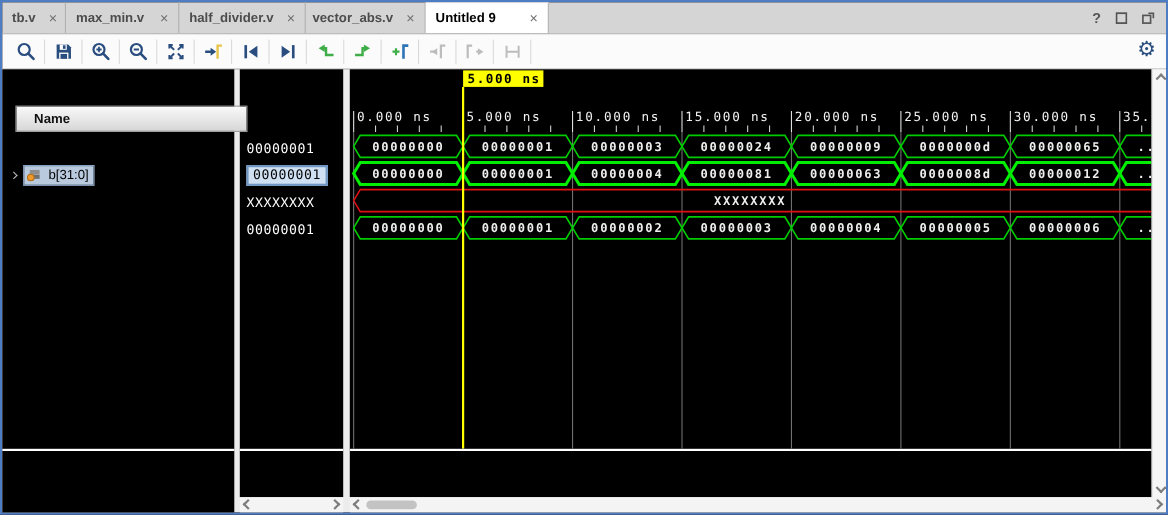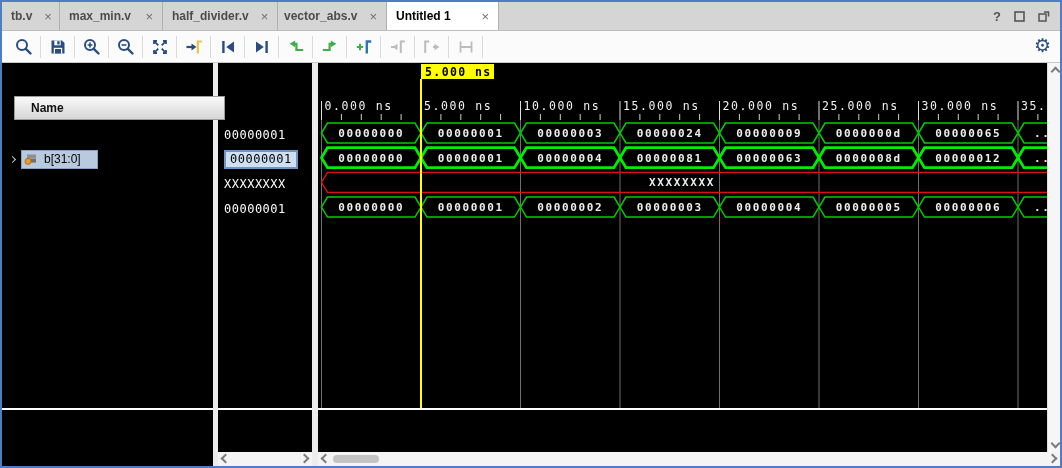--- a/index.html
+++ b/index.html
@@ -40,21 +40,21 @@
                 font-size:12px; font-weight:700; color:#101010;
                 display:flex; align-items:center; z-index:3;margin-left:12px; }
   .hdr-name  { left:0; width:211px; padding-left:16px; }
   .hdr-value { left:216px; width:94px; justify-content:center; }
 
   .sig-row { position:absolute; left:0; right:0; height:25px;
              display:flex; align-items:center; padding-left:8px; }
   .chev { width:5px; height:5px; border-right:1.6px solid #bdbdbd; border-bottom:1.6px solid #bdbdbd;
           transform:rotate(-45deg); margin-right:7px; flex:none; }
   .sig-label { color:#fff; font-size:12px; white-space:nowrap; display:flex; align-items:center; gap:6px; }
-  .sig-label.sel { background:#b9c9de; outline:1.5px solid #87a3c4; color:#000; padding:1px 16px 2px 2px; }
+  .sig-label.sel { background:#b9c9de; outline:1.5px solid #87a3c4; color:#000; padding:1px 4px 2px 2px; }
   .val-row { position:absolute; left:0; right:0; height:25px; display:flex; align-items:center; padding-left:6px; }
   .val-text { color:#fff; font-family:"DejaVu Sans Mono",monospace; font-size:12px; letter-spacing:.5px; }
   .val-text.sel { background:#cfe0f2; border:2px solid #6f96c2; color:#000; padding:0 4px 1px 4px; }
 
   
   .vscroll { position:absolute; left:1045px; right:0; top:0; height:389px;
              background:#f6f6f6; border-left:1px solid #dfdfdf; }
   .hscroll { position:absolute; height:14px; top:389px; background:#f4f4f4; }
   .hs-value { left:216px; width:94px; }
   .hs-wave  { left:316px; right:0; }
@@ -83,21 +83,21 @@
       </div>
       <div class="tab" style="width: 115px;">
         <span>half_divider.v</span>
         <span class="close">×</span>
       </div>
       <div class="tab" style="width: 109px; justify-content: flex-end;">
         <span>vector_abs.v</span>
         <span class="close">×</span>
       </div>
       <div class="tab active" style="width: 112px;">
-        <span>Untitled 1</span>
+        <span>Untitled 9</span>
         <span class="close">×</span>
       </div>
       <div class="tabbar-right">
         <span class="tb-ico">?</span>
         <span class="tb-ico">
           <svg width="11" height="11">
             <rect x="1" y="1" width="9" height="9" fill="none" stroke="#545454" stroke-width="1.6"></rect>
           </svg>
         </span>
         <span class="tb-ico">

